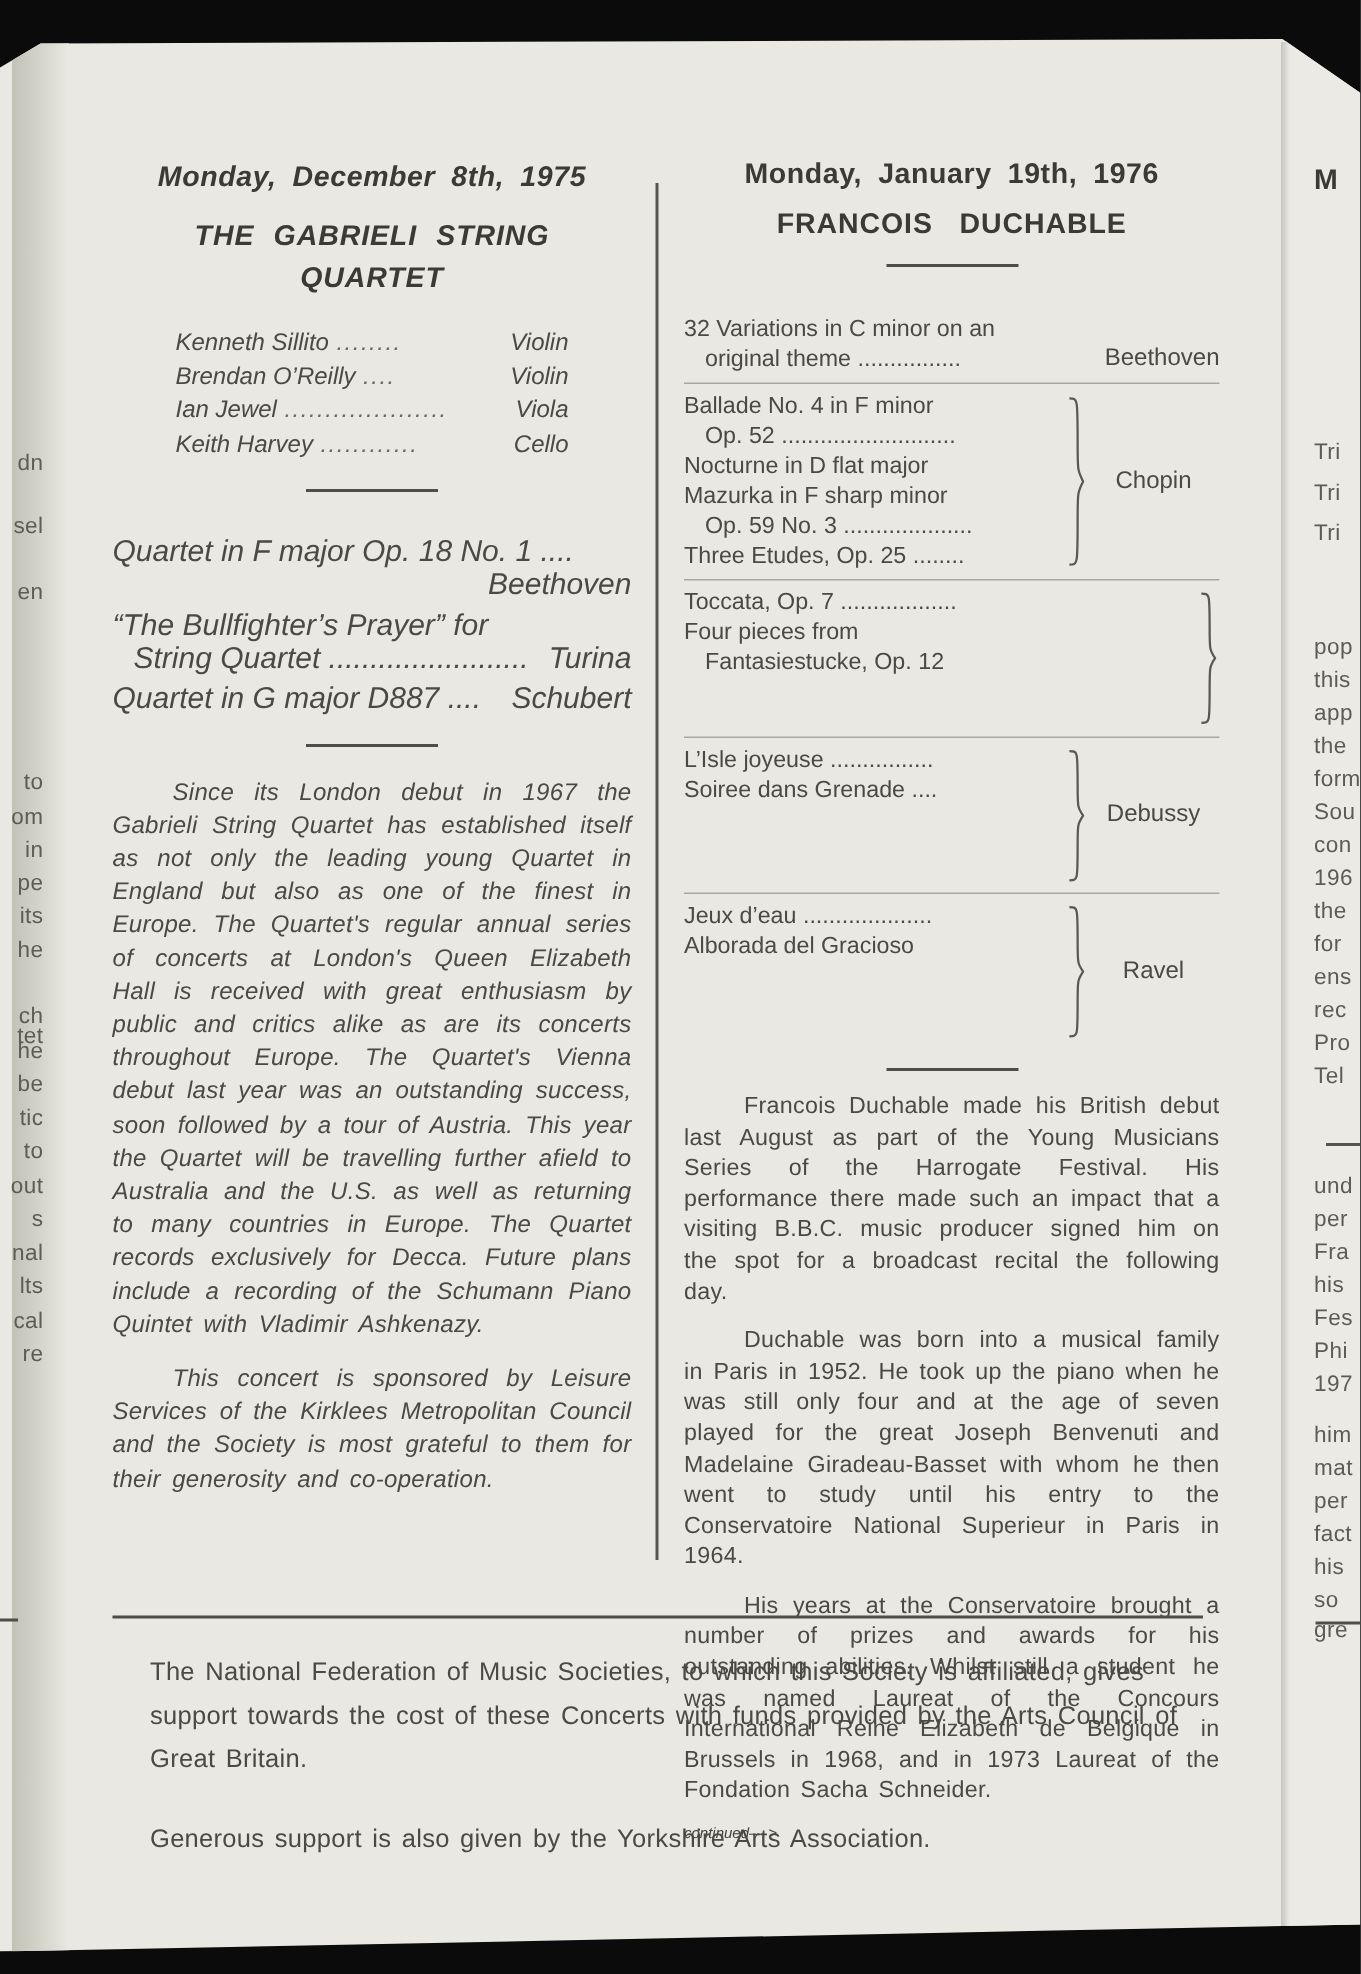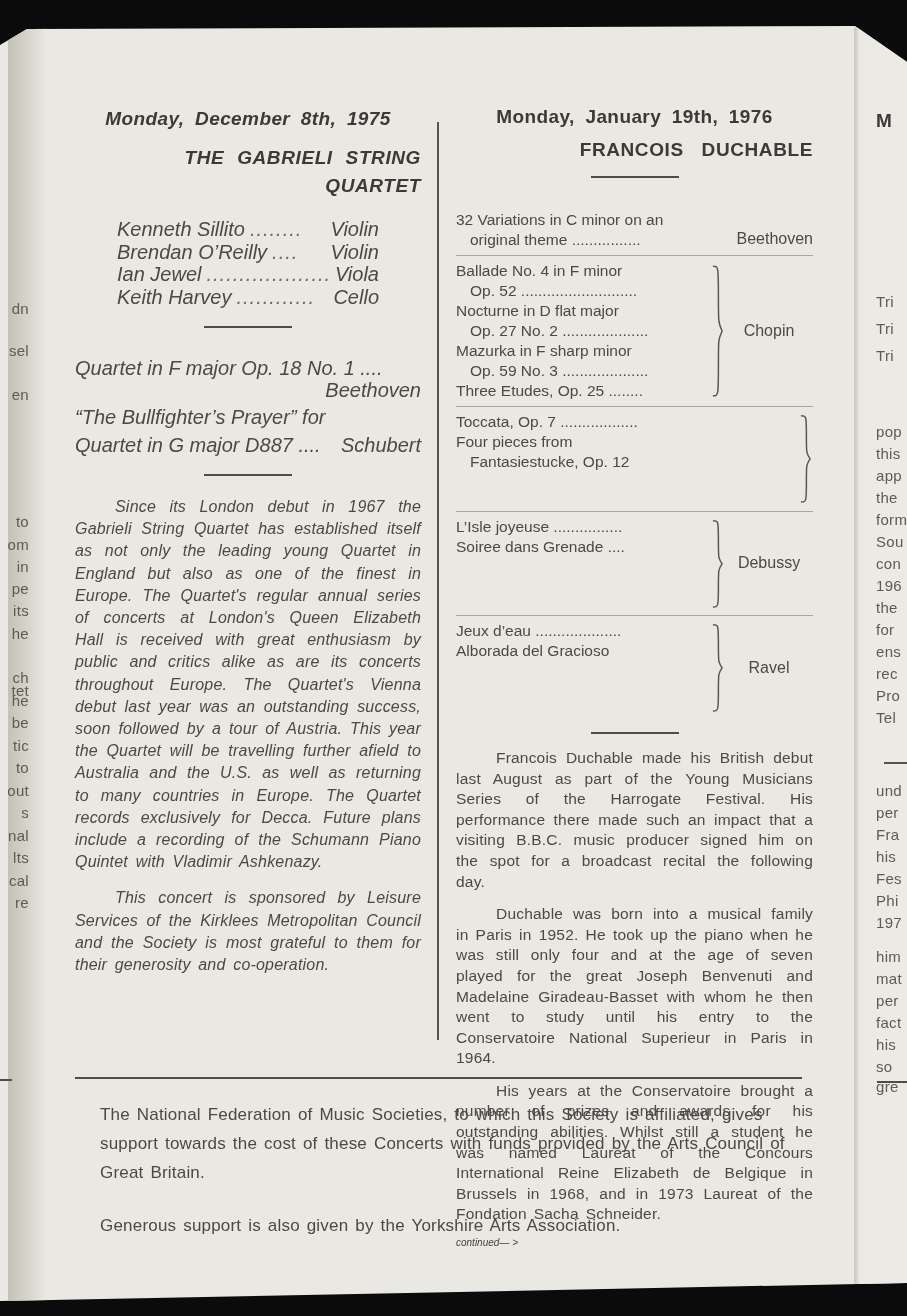--- a/index.html
+++ b/index.html
@@ -33,27 +33,27 @@
 
   .col { position:absolute; color:#4b4946; }
   .col-left { left:75px; top:108px; width:346px;font-style:italic; }
   .col-mid  { left:456px; top:106px; width:357px; }
 
   .date {
     margin:0; font-size:19px; font-weight:bold; text-align:center;
     color:#3c3a37; letter-spacing:.4px; word-spacing:5px;
   }
   .title {
-    margin:14px 0 0; font-size:19px; font-weight:bold; text-align:right;
+    margin:14px 0 0; font-size:19px; font-weight:bold; text-align:center;
     color:#3c3a37; line-height:28px; letter-spacing:.6px; word-spacing:7px;
     white-space:pre-line;
   }
   .col-mid .title { margin-top:8px; word-spacing:12px; }
 
-  .performers { width:262px; margin:18px auto 0; font-size:20px; line-height:22.5px; }
+  .performers { width:262px; margin:18px auto 0; font-size:16px; line-height:22.5px; }
   .performer-row { display:flex; }
   .p-name { white-space:nowrap; }
   .p-dots { flex:1; overflow:hidden; white-space:nowrap; margin:0 5px; color:#6a6860; letter-spacing:1px; }
   .p-role { white-space:nowrap; }
 
   .short-rule { width:88px; border-top:2px solid #4f4d48; margin:18px auto 16px; }
   .col-mid .short-rule { margin:12px auto 10px; }
 
   .programme { font-size:20px; line-height:21.5px; margin-top:30px; }
   .prog-item { margin-bottom:6px; }
@@ -155,20 +155,24 @@
             <div class="prog-line">
               <span class="pl"></span>
               <span class="pr">Beethoven</span>
             </div>
           </div>
           <div class="prog-item">
             <div class="prog-line">
               <span class="pl">“The Bullfighter’s Prayer” for</span>
               <span class="pr"></span>
             </div>
+            <div class="prog-line indent">
+              <span class="pl">String Quartet ........................</span>
+              <span class="pr">Turina</span>
+            </div>
           </div>
           <div class="prog-item">
             <div class="prog-line">
               <span class="pl">Quartet in G major D887 ....</span>
               <span class="pr">Schubert</span>
             </div>
           </div>
         </div>
       <div class="short-rule"></div>
       <div class="body-paras">
@@ -191,21 +195,20 @@
             </div>
             <div class="g-composer noBrace">
               <span>Beethoven</span>
             </div>
           </div>
           <div class="prog-group">
             <div class="g-lines">
               <div class="g-line">Ballade No. 4 in F minor</div>
               <div class="g-line indent">Op. 52  ...........................</div>
               <div class="g-line">Nocturne in D flat major</div>
-              <div class="g-line indent">Op. 27 No. 2 ....................</div>
               <div class="g-line">Mazurka in F sharp minor</div>
               <div class="g-line indent">Op. 59 No. 3 ....................</div>
               <div class="g-line">Three Etudes, Op. 25 ........</div>
             </div>
             <svg class="g-brace" viewBox="0 0 12 100" preserveAspectRatio="none">
               <path d="M1,3 C7,3 7,3 7,27 C7,44 7,44 11,50 C7,56 7,56 7,73 C7,97 7,97 1,97" fill="none" stroke="#5a5850" stroke-width="1.5" vector-effect="non-scaling-stroke"></path>
             </svg>
             <div class="g-composer">
               <span>Chopin</span>
             </div>

